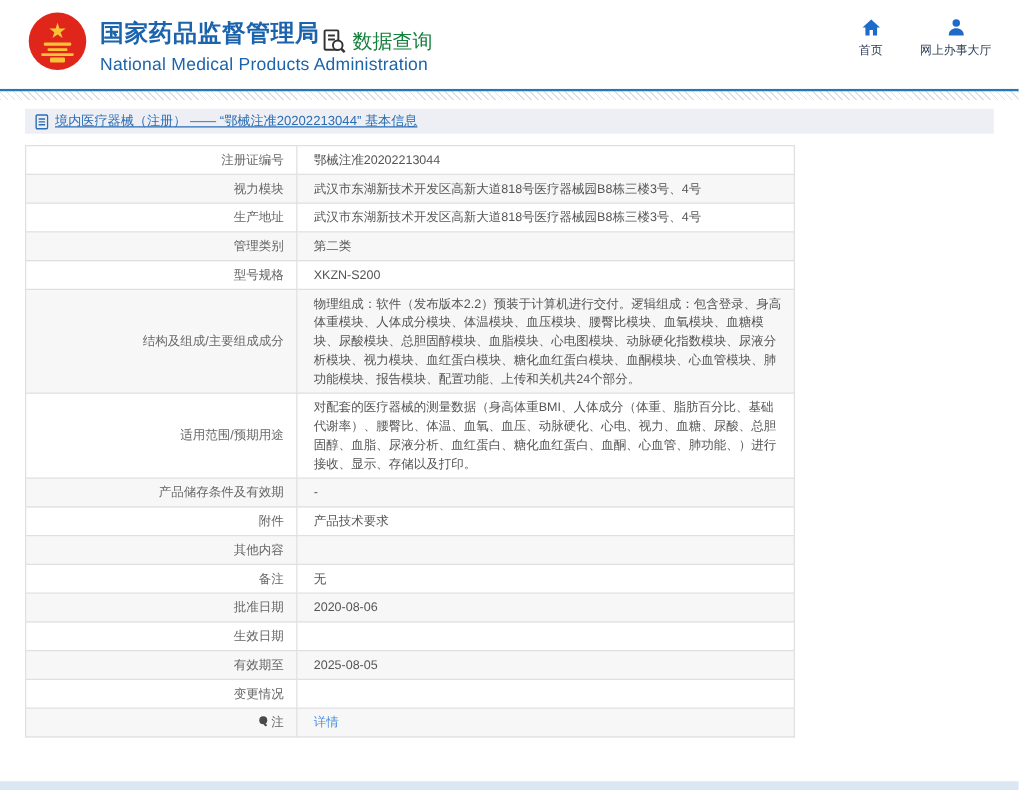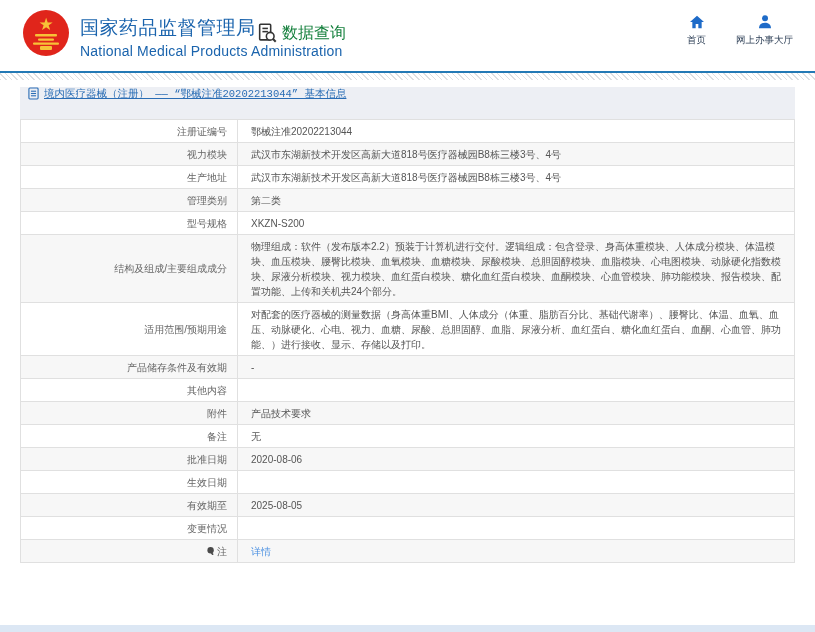--- a/index.html
+++ b/index.html
@@ -4,40 +4,40 @@
 <style>
   * { margin: 0; padding: 0; box-sizing: border-box; }
   html, body { width: 815px; height: 632px; overflow: hidden; background: #ffffff;
     font-family: "Liberation Sans", sans-serif; }
   .page { position: relative; width: 815px; height: 632px; background: #fff; }
 
   
   .site-header { position: relative; height: 71px; background: #fff; }
   .emblem { position: absolute; left: 22px; top: 9px; width: 48px; height: 48px; display: block; }
   .brand-text { position: absolute; left: 80px; top: 16px; }
-  .brand-cn { font-size: 19px; font-weight: normal; color: #1b64ad; letter-spacing: 0.5px; line-height: 24px; }
+  .brand-cn { font-size: 19px; font-weight: bold; color: #1b64ad; letter-spacing: 0.5px; line-height: 24px; }
   .brand-en { font-size: 14px; color: #1b64ad; margin-top: 3px; letter-spacing: 0.2px; }
   .data-query { position: absolute; left: 256px; top: 22px; display: flex; align-items: center; gap: 4px; cursor: pointer; }
   .dq-icon { width: 22px; height: 22px; display: block; }
   .dq-label { font-size: 16px; color: #15803d; }
   .top-nav { position: absolute; right: 22px; top: 14px; display: flex; gap: 30px; }
   .nav-item { display: flex; flex-direction: column; align-items: center; gap: 4px; text-decoration: none; cursor: pointer; }
   .nav-icon { width: 16px; height: 16px; display: block; }
   .nav-label { font-size: 9.5px; color: #2c3e55; }
 
   .header-rule { height: 2px; background: #2379b5; }
   .hatch-band { height: 7px; background: repeating-linear-gradient(45deg, rgba(120,130,140,0.25) 0 1px, transparent 1px 4px); }
 
   
   .content { position: absolute; left: 20px; top: 87px; width: 775px; }
-  .breadcrumb { height: 32px; background: #edeff4; display: flex; padding-left: 8px; gap: 5px; font-family: Liberation Mono, monospace; }
+  .breadcrumb { height: 20px; background: #edeff4; display: flex; align-items: center; padding-left: 8px; gap: 5px; }
   .bc-icon { width: 11px; height: 13px; display: block; }
   .bc-text { font-size: 10.5px; color: #2a6db5; text-decoration: underline; }
 
-  .info-table { width: 775px; border-collapse: collapse; table-layout: fixed; padding-left: 24px; }
+  .info-table { width: 616px; border-collapse: collapse; margin-top: 9px; table-layout: fixed; padding-left: 24px; }
   .info-table td { border: 1px solid #e0e0e0; font-size: 10px; line-height: 15px; vertical-align: middle; }
   .info-table tr:nth-child(even) { background: #f7f7f7; }
   .info-table td.lbl { width: 217px; text-align: right; color: #666; padding: 3.5px 10px 3.5px 6px; }
   .info-table td.val { color: #555; padding: 3.5px 10px 3.5px 13px; word-break: break-all; }
   .info-table td.val a { color: #4a90e2; text-decoration: none; cursor: pointer; }
   .note-icon-svg { display: inline-block; width: 10px; height: 10px; vertical-align: -1px; margin-right: 1px; }
 
   .footer-band { position: absolute; left: 0; bottom: 0; width: 815px; height: 7px; background: #dce7f4; }
 </style>
 </head>
@@ -139,26 +139,26 @@
           </tr>
           <tr>
             <td class="lbl">适用范围/预期用途</td>
             <td class="val">对配套的医疗器械的测量数据（身高体重BMI、人体成分（体重、脂肪百分比、基础代谢率）、腰臀比、体温、血氧、血压、动脉硬化、心电、视力、血糖、尿酸、总胆固醇、血脂、尿液分析、血红蛋白、糖化血红蛋白、血酮、心血管、肺功能、）进行接收、显示、存储以及打印。</td>
           </tr>
           <tr>
             <td class="lbl">产品储存条件及有效期</td>
             <td class="val">-</td>
           </tr>
           <tr>
+            <td class="lbl">附件</td>
+            <td class="val">产品技术要求</td>
+          </tr>
+          <tr>
             <td class="lbl">其他内容</td>
             <td class="val"></td>
-          </tr>
-          <tr>
-            <td class="lbl">附件</td>
-            <td class="val">产品技术要求</td>
           </tr>
           <tr>
             <td class="lbl">备注</td>
             <td class="val">无</td>
           </tr>
           <tr>
             <td class="lbl">批准日期</td>
             <td class="val">2020-08-06</td>
           </tr>
           <tr>

